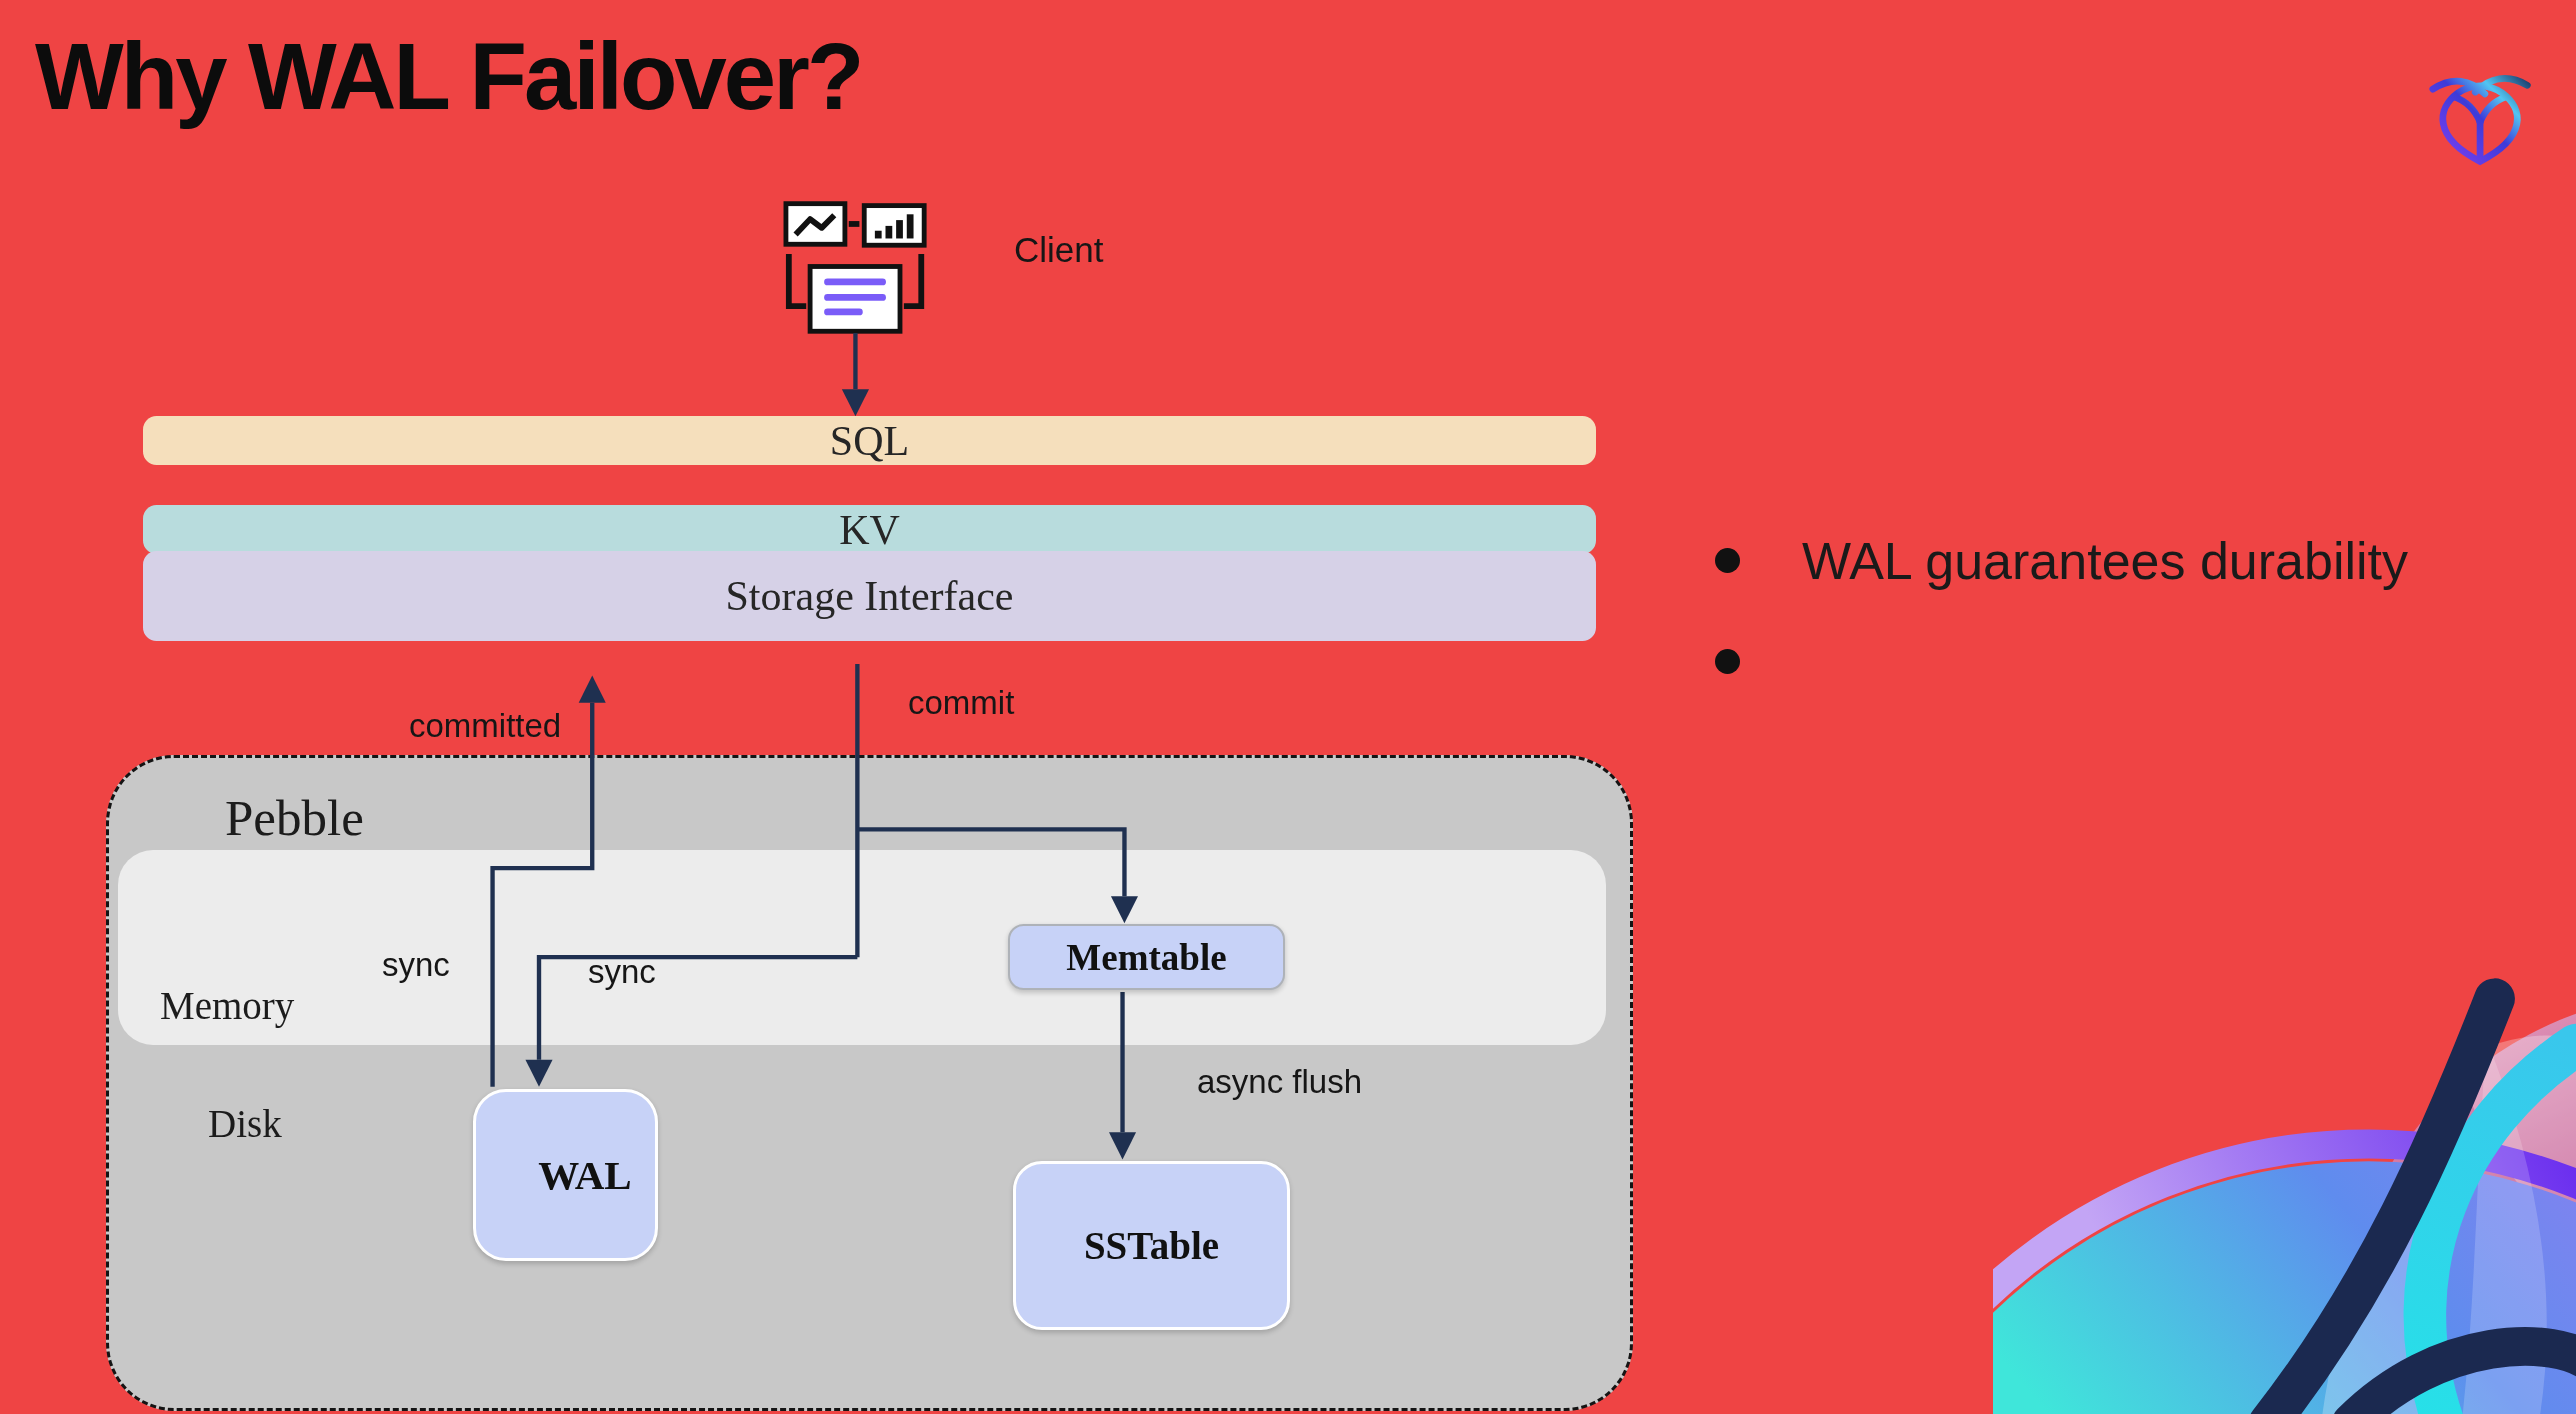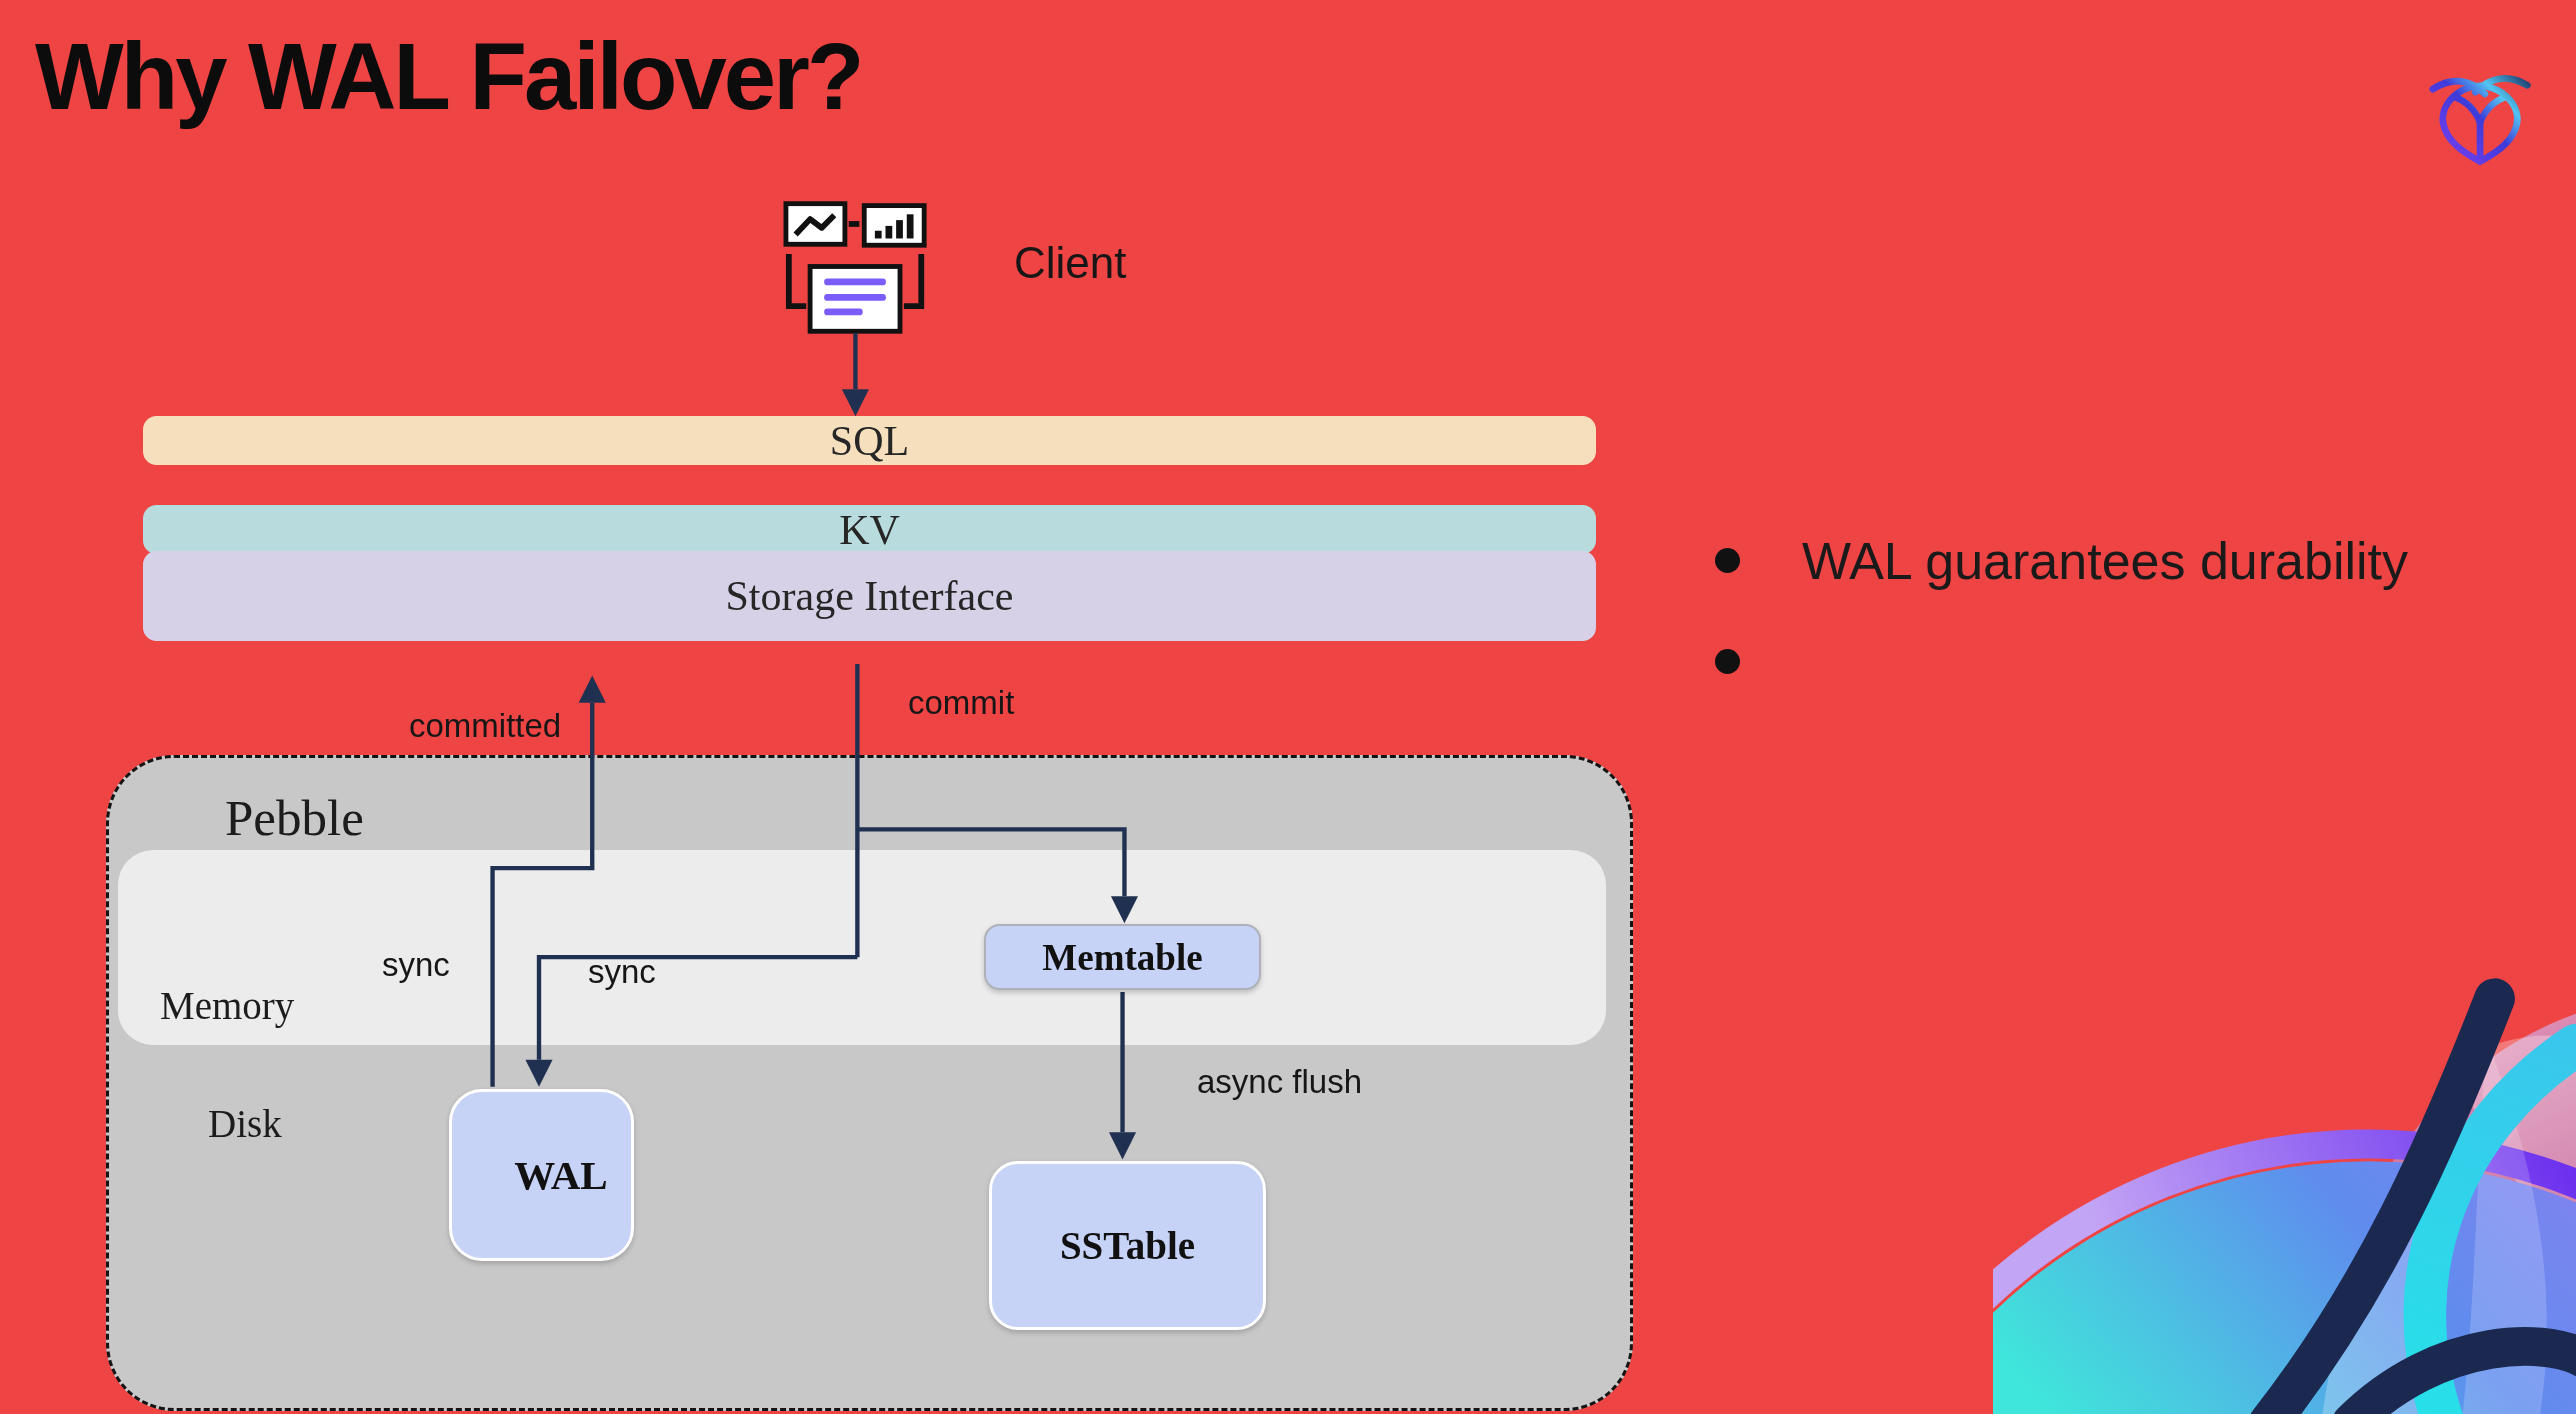--- a/index.html
+++ b/index.html
@@ -16,21 +16,21 @@
   .bar-sql{background:var(--color-sql_bar,#f5dfbc);}
   .bar-kv{background:var(--color-kv_bar,#b8dcdd);}
   .bar-storage{background:var(--color-storage_bar,#d6d1e7);}
   .pebble-box{position:absolute;left:106px;top:755px;width:1527px;height:656px;
               background:var(--color-pebble_fill,#c8c8c8);border:3.9px dashed #141414;border-radius:68px;
               box-sizing:border-box;}
   .memory-box{position:absolute;left:118px;top:850px;width:1488px;height:195px;
               background:var(--color-memory_fill,#ececec);border-radius:35px;}
   .node{position:absolute;display:flex;align-items:center;justify-content:center;
         background:var(--color-node_fill,#c7d2f7);font-family:"Liberation Serif",serif;font-weight:700;
-        color:#111;box-shadow:0 2.9px 5.8px rgba(0,0,0,0.18);box-sizing:border-box;}
+        color:#111;box-shadow:0 2.9px 5.8px rgba(0,0,0,0.18);box-sizing:border-box;margin-left:24px;}
   .node-wal{left:449px;top:1089px;width:185px;height:172px;border:3.9px solid #fff;
             border-radius:33px;font-size:41px;padding-left:39px;}
   .node-memtable{left:984px;top:924px;width:277px;height:66px;border:2.9px solid #aeb2b8;
                  border-radius:15.5px;font-size:37px;}
   .node-sstable{left:989px;top:1161px;width:277px;height:169px;border:3.9px solid #fff;
                 border-radius:29px;font-size:39px;}
   .edge-label{position:absolute;font-size:33px;white-space:nowrap;}
   .bullets{position:absolute;left:1715px;top:530px;width:871px;}
   .bullet-item{display:flex;align-items:flex-start;margin-bottom:39px;}
   .bullet-dot{flex:0 0 auto;width:25px;height:25px;border-radius:50%;background:#111;
@@ -111,21 +111,21 @@
     <path d="M815,262 L815,316 L833,316" fill="none" stroke="#111" stroke-width="6"></path>
     <path d="M952,262 L952,316 L934,316" fill="none" stroke="#111" stroke-width="6"></path>
     <rect x="837" y="275" width="93" height="67" fill="#fff" stroke="#111" stroke-width="5"></rect>
     <g stroke="#7a5cf8" stroke-width="7" stroke-linecap="round">
       <line x1="855" y1="291" x2="912" y2="291"></line>
       <line x1="855" y1="307" x2="912" y2="307"></line>
       <line x1="855" y1="322" x2="888" y2="322"></line>
     </g>
   </svg>
 
-  <div class="abs sans-label" style="left:1014px;top:238px;font-size:44px;">Client</div>
+  <div class="abs sans-label" style="left:1014px;top:230px;font-size:35px;">Client</div>
 
   <div class="pebble-box"></div>
   <div class="memory-box"></div>
 
   <div class="abs serif-label" style="left:225px;top:789px;font-size:51px;">Pebble</div>
   <div class="abs serif-label" style="left:160px;top:983px;font-size:39px;">Memory</div>
   <div class="abs serif-label" style="left:208px;top:1101px;font-size:39px;">Disk</div>
 
   <svg class="abs" style="left:0;top:0;pointer-events:none;" width="2576" height="1415" viewBox="0 0 2662 1462">
     <g fill="none" stroke="#1f3050" stroke-width="4.5">

